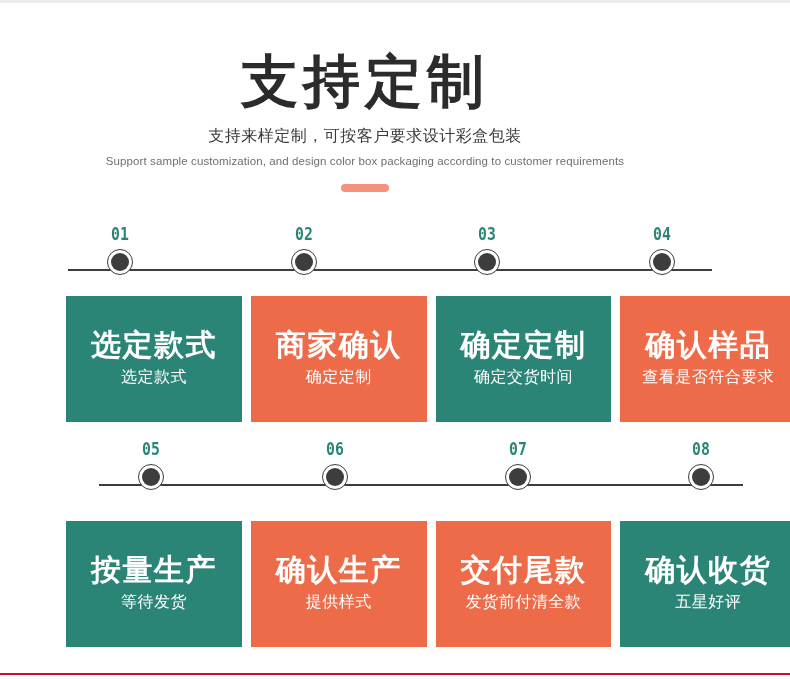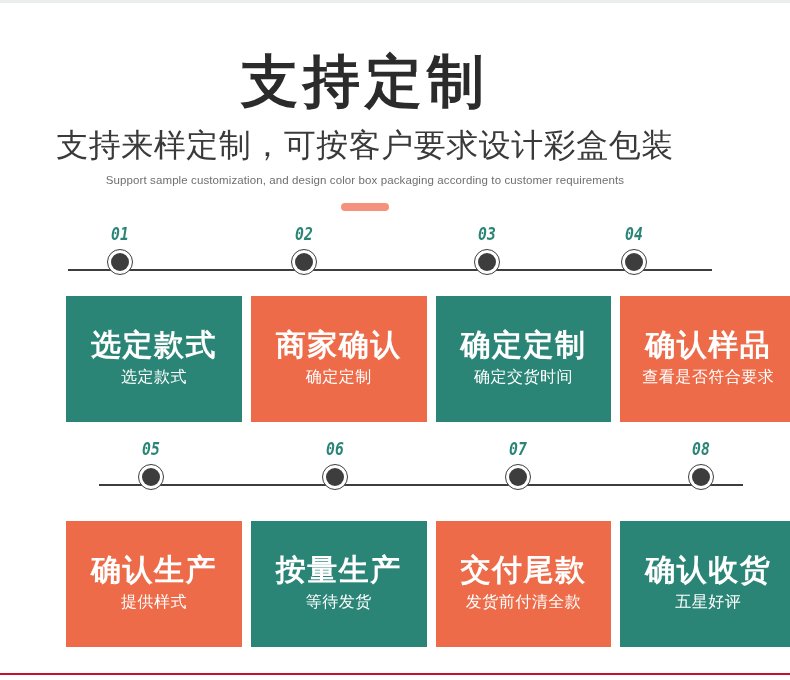--- a/index.html
+++ b/index.html
@@ -47,21 +47,21 @@
     font-size: 57px;
     line-height: 1.05;
     font-weight: 700;
     letter-spacing: 5px;
     color: #2b2b2b;
     font-family: "DejaVu Sans", "Liberation Sans", sans-serif;
   }
   .subtitle-cn {
     margin: 0;
     padding-top: 14px;
-    font-size: 32px;
+    font-size: 16px;
     line-height: 1.2;
     font-weight: 400;
     letter-spacing: 0.5px;
     color: #3a3a3a;
     font-family: "DejaVu Sans", "Liberation Sans", sans-serif;
   }
   .subtitle-en {
     margin: 0;
     padding-top: 10px;
     font-size: 11.5px;
@@ -78,21 +78,20 @@
     border-radius: 4px;
     background: #f5927e;
   }
 
   
   .timeline {
     position: absolute;
     left: 0;
     width: 790px;
     height: 50px;
-    font-style: italic;
   }
   .timeline.row1 { top: 225px; }
   .timeline.row2 { top: 440px; margin-left: 31px; }
 
   .timeline-line {
     position: absolute;
     left: 68px;
     top: 44px;
     width: 644px;
     height: 2px;
@@ -198,21 +197,21 @@
     <span class="tl-dot"></span>
   </div>
   <div class="tl-node" style="left:304px;">
     <span class="tl-num">02</span>
     <span class="tl-dot"></span>
   </div>
   <div class="tl-node" style="left:487px;">
     <span class="tl-num">03</span>
     <span class="tl-dot"></span>
   </div>
-  <div class="tl-node" style="left:634px;text-align:center;">
+  <div class="tl-node" style="left:662px;text-align:center;">
     <span class="tl-num">04</span>
     <span class="tl-dot"></span>
   </div>
 </div>
 
 <div class="card-row row1">
   <div class="card green">
     <div class="card-title">选定款式</div>
     <div class="card-sub">选定款式</div>
   </div>
@@ -244,28 +243,28 @@
     <span class="tl-num">07</span>
     <span class="tl-dot"></span>
   </div>
   <div class="tl-node" style="left:670px;">
     <span class="tl-num">08</span>
     <span class="tl-dot"></span>
   </div>
 </div>
 
 <div class="card-row row2">
+  <div class="card green">
+    <div class="card-title">按量生产</div>
+    <div class="card-sub">等待发货</div>
+  </div>
   <div class="card orange">
     <div class="card-title">确认生产</div>
     <div class="card-sub">提供样式</div>
   </div>
-  <div class="card green">
-    <div class="card-title">按量生产</div>
-    <div class="card-sub">等待发货</div>
-  </div>
   <div class="card orange">
     <div class="card-title">交付尾款</div>
     <div class="card-sub">发货前付清全款</div>
   </div>
   <div class="card green">
     <div class="card-title">确认收货</div>
     <div class="card-sub">五星好评</div>
   </div>
 </div>
 

